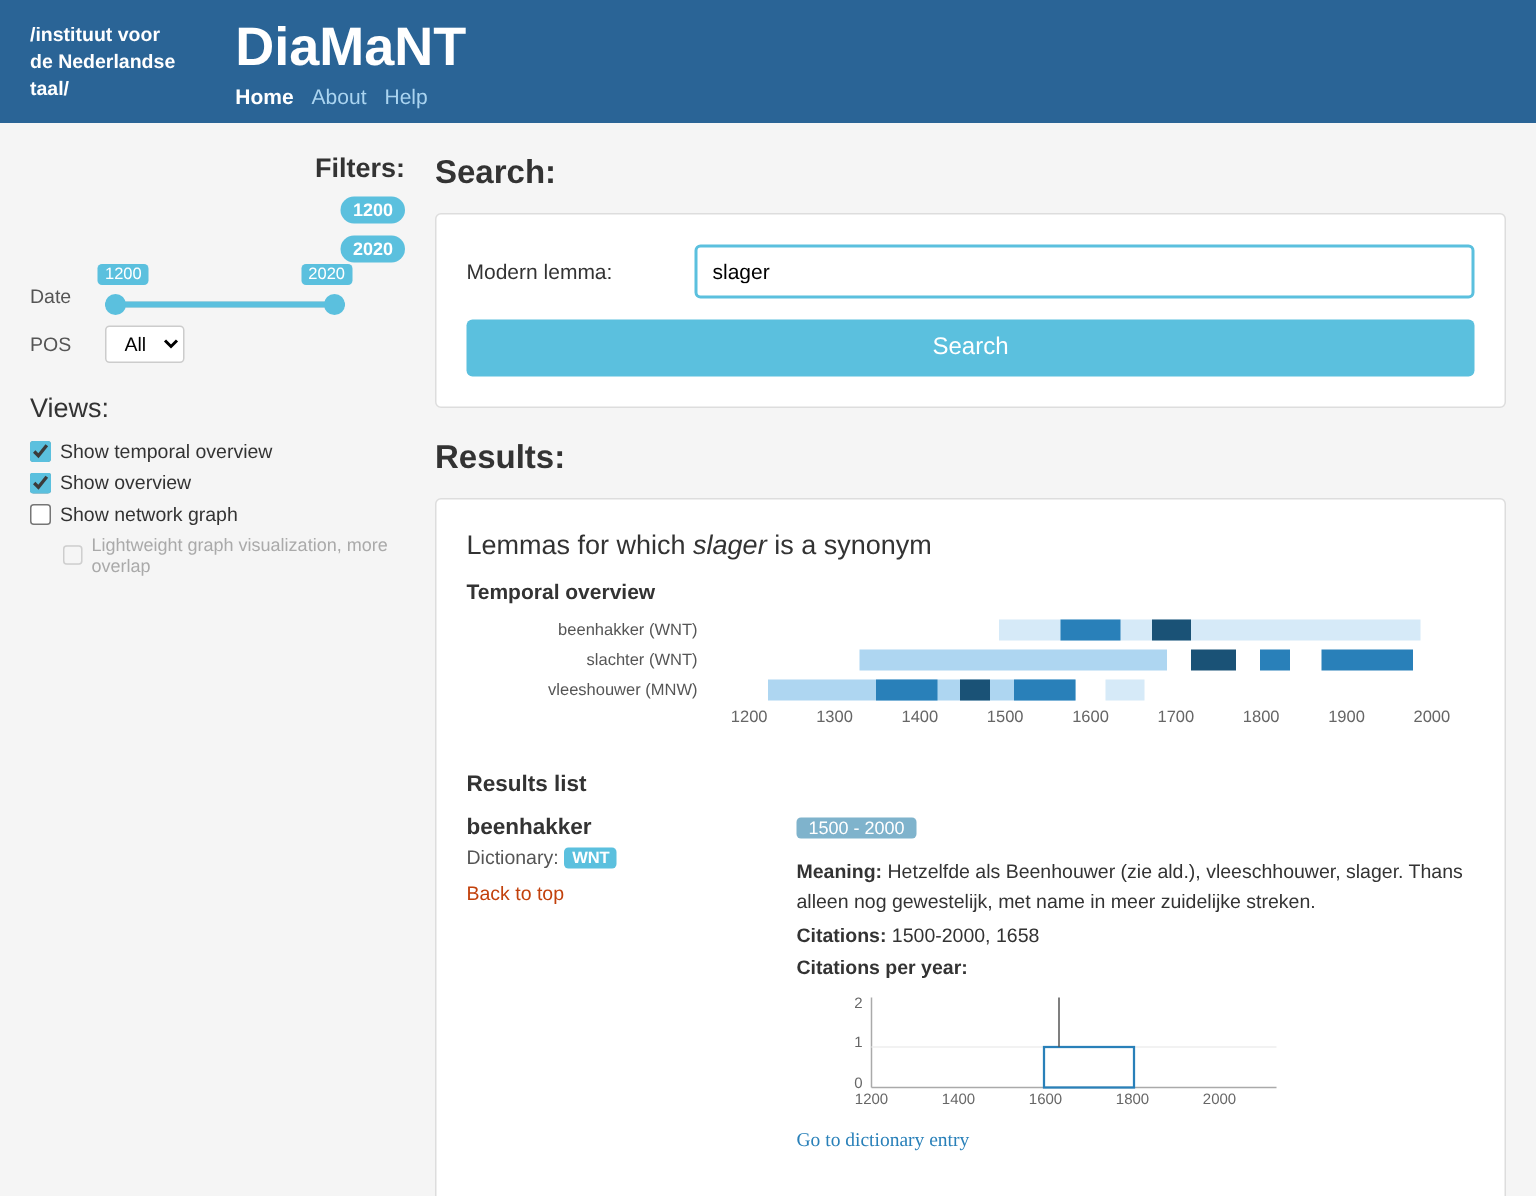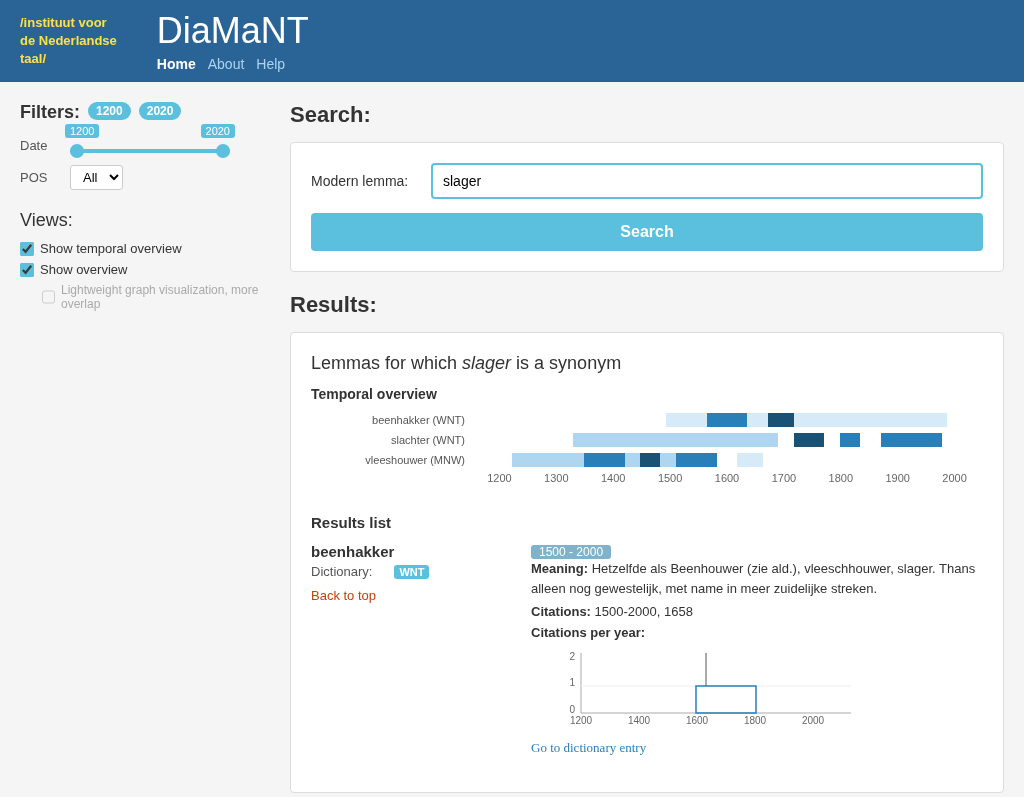--- a/index.html
+++ b/index.html
@@ -7,31 +7,31 @@
 
     
     .header {
       background-color: #2a6496;
       display: flex;
       align-items: center;
       padding: 10px 20px;
       min-height: 80px;
     }
     .header-logo {
-      color: #fde047;
+      color: #ffffff;
       font-size: 13px;
       line-height: 1.4;
       margin-right: 40px;
       white-space: nowrap;
     }
     .header-logo span { font-weight: bold; }
     .header-brand { color: white; }
     .header-brand h1 {
       font-size: 36px;
-      font-weight: normal;
+      font-weight: bold;
       color: white;
       margin-bottom: 4px;
     }
     .header-nav { display: flex; gap: 12px; font-size: 14px; }
     .header-nav a { color: white; text-decoration: none; }
     .header-nav a.active { color: white; font-weight: bold; }
     .header-nav a.muted { color: #aad4f0; }
 
     
     .main-container {
@@ -41,21 +41,21 @@
       background: #f5f5f5;
     }
 
     
     .sidebar {
       width: 250px;
       flex-shrink: 0;
     }
 
     .filters-section { margin-bottom: 20px; }
-    .filters-title { font-size: 18px; font-weight: bold; margin-bottom: 10px; display: flex; align-items: flex-start; gap: 8px; }
+    .filters-title { font-size: 18px; font-weight: bold; margin-bottom: 10px; display: flex; align-items: flex-end; gap: 8px; flex-direction: column; }
     .badge {
       background: #5bc0de;
       color: white;
       border-radius: 10px;
       padding: 2px 8px;
       font-size: 12px;
       font-weight: bold;
     }
     .filter-row { display: flex; align-items: center; margin-bottom: 8px; }
     .filter-label { width: 40px; font-weight: normal; color: #555; font-size: 13px; }
@@ -121,40 +121,39 @@
     .views-section { margin-bottom: 20px; }
     .views-title { font-size: 18px; font-weight: normal; margin-bottom: 10px; }
     .view-item { display: flex; align-items: center; gap: 6px; margin-bottom: 6px; font-size: 13px; }
     .view-item input[type="checkbox"] { accent-color: #5bc0de; width: 14px; height: 14px; }
     .view-item.disabled { color: #aaa; padding-left: 22px; font-size: 12px; }
 
     
     .search-section { flex: 1; }
     .search-title { font-size: 22px; font-weight: bold; margin-bottom: 14px; }
     .search-form { background: white; border: 1px solid #ddd; padding: 20px; border-radius: 4px; margin-bottom: 20px; }
-    .search-row { display: flex; align-items: center; margin-bottom: 14px; }
+    .search-row { display: flex; align-items: center; margin-bottom: 14px; gap: 32px; }
     .search-row label { min-width: 120px; font-size: 14px; }
     .search-input {
       flex: 1;
       padding: 8px 10px;
       border: 2px solid #5bc0de;
       border-radius: 4px;
       font-size: 14px;
       outline: none;
     }
     .search-button {
       width: 100%;
       padding: 10px;
       background: #5bc0de;
       color: white;
       border: none;
       border-radius: 4px;
       font-size: 16px;
       cursor: pointer;
-      font-weight: bold;
     }
 
     
     .results-title { font-size: 22px; font-weight: bold; margin-bottom: 14px; }
     .results-box {
       background: white;
       border: 1px solid #ddd;
       border-radius: 4px;
       padding: 20px;
     }
@@ -194,39 +193,39 @@
       font-size: 11px;
       color: #666;
     }
     .axis-tick { flex: 1; text-align: center; }
 
     
     .results-list-title { font-weight: bold; font-size: 15px; margin-bottom: 12px; }
     .result-entry { display: flex; gap: 20px; margin-bottom: 16px; }
     .result-left { width: 200px; flex-shrink: 0; }
     .result-name { font-weight: bold; font-size: 15px; margin-bottom: 4px; }
-    .result-dict { font-size: 13px; color: #555; display: flex; align-items: center; gap: 22px; margin-bottom: 8px; }
+    .result-dict { font-size: 13px; color: #555; display: flex; align-items: center; gap: 4px; margin-bottom: 8px; }
     .dict-badge {
       background: #5bc0de;
       color: white;
       padding: 1px 5px;
       border-radius: 3px;
       font-size: 11px;
       font-weight: bold;
     }
     .back-link { color: #c2410c; font-size: 13px; text-decoration: none; cursor: pointer; }
     .result-right { flex: 1; }
     .date-badge {
       background: #7fb3cc;
       color: white;
       padding: 0 8px;
       border-radius: 3px;
       font-size: 12px;
       display: inline-block;
-      margin-bottom: 0;
+      margin-bottom: 12px;
     }
     .result-meaning { font-size: 13px; margin-bottom: 6px; line-height: 1.5; }
     .result-citations { font-size: 13px; margin-bottom: 6px; }
     .result-citations strong { font-weight: bold; }
     .result-cpy { font-size: 13px; font-weight: bold; margin-bottom: 8px; }
 
     .go-dict-link { color: #2980b9; font-size: 13px; text-decoration: none; cursor: pointer; font-family: Liberation Serif, serif; }
   </style>
 </head>
 <body>
@@ -285,20 +284,24 @@
       <div class="views-title">Views:</div>
 
       <div class="view-item">
         <input type="checkbox" checked="" style="">
         <span>Show temporal overview</span>
       </div>
       <div class="view-item">
         <input type="checkbox" checked="" style="">
         <span>Show overview</span>
       </div>
+      <div class="view-item">
+        <input type="checkbox" style="">
+        <span>Show network graph</span>
+      </div>
       <div class="view-item disabled">
         <input type="checkbox" disabled="" style="accent-color: rgb(204, 204, 204);">
         <span>Lightweight graph visualization, more overlap</span>
       </div>
     </div>
 
   </div>
 
   <div class="search-section">
 

